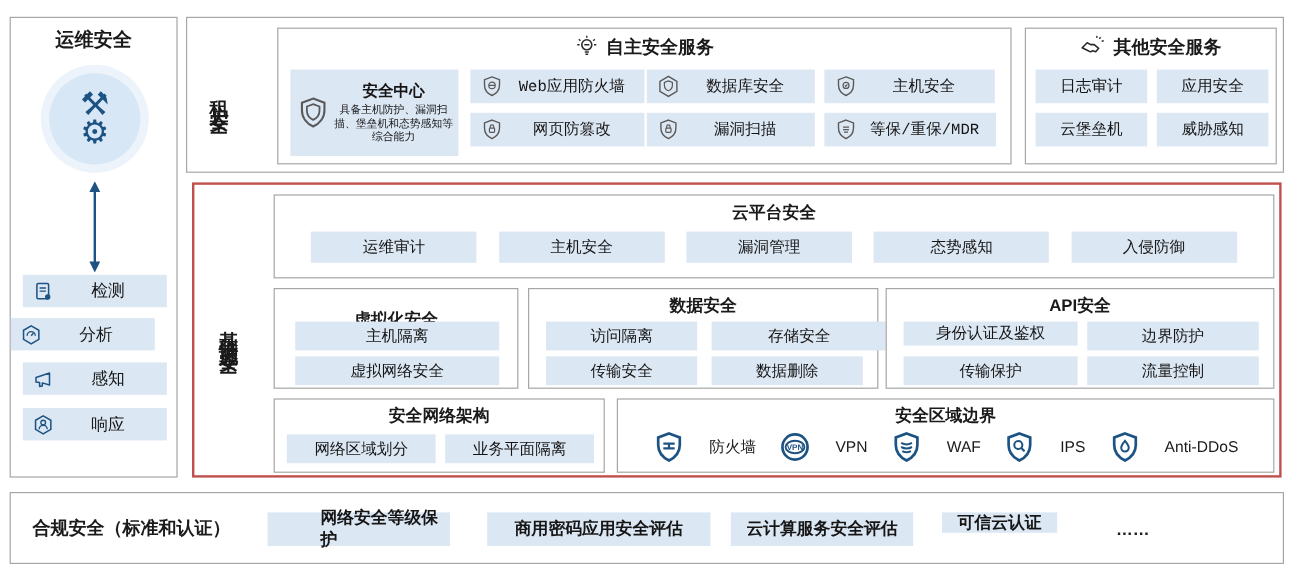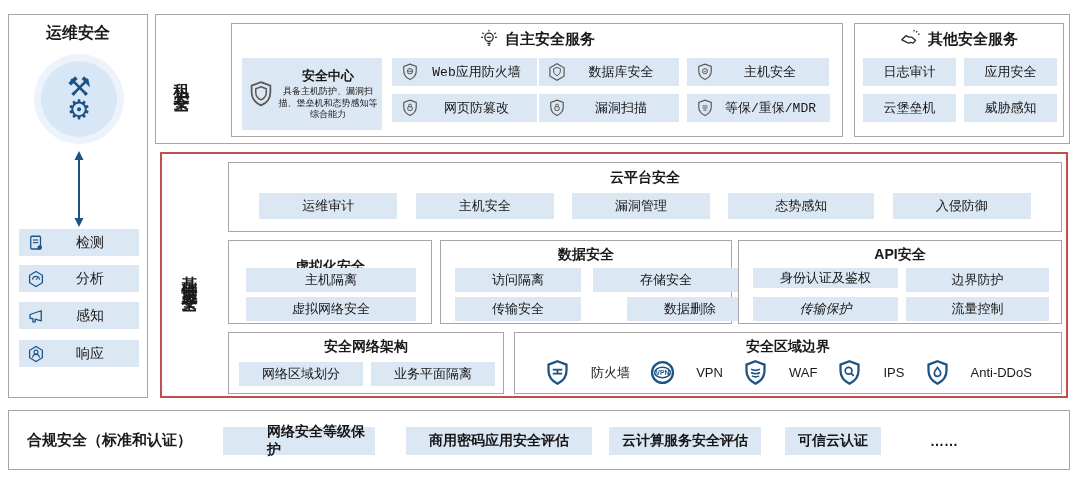--- a/index.html
+++ b/index.html
@@ -48,21 +48,21 @@
 
     <div class="chip svcchip" style="left:10px;top:214px;width:120px;height:27px;">
       <svg width="18" height="18" viewBox="0 0 24 24">
         <rect x="5" y="3" width="13" height="17" rx="1.5" fill="none" stroke="#1d5383" stroke-width="1.7"></rect>
         <line x1="8" y1="8" x2="15" y2="8" stroke="#1d5383" stroke-width="1.5"></line>
         <line x1="8" y1="11.5" x2="15" y2="11.5" stroke="#1d5383" stroke-width="1.5"></line>
         <circle cx="17" cy="18" r="3" fill="#1d5383"></circle>
       </svg>
       <span class="lbl" style="font-size:14px;">检测</span>
     </div>
-    <div class="chip svcchip" style="left:10px;top:250px;width:120px;height:27px;align-items:center;">
+    <div class="chip svcchip" style="left:0;top:250px;width:120px;height:27px;align-items:center;">
       <svg width="18" height="18" viewBox="0 0 24 24">
         <path d="M12 2l8.5 5v10L12 22l-8.5-5V7z" fill="none" stroke="#1d5383" stroke-width="1.7"></path>
         <path d="M7.5 13a4.5 4.5 0 0 1 9 0" fill="none" stroke="#1d5383" stroke-width="1.5"></path>
         <line x1="12" y1="13" x2="14.5" y2="10" stroke="#1d5383" stroke-width="1.5"></line>
       </svg>
       <span class="lbl" style="font-size:14px;">分析</span>
     </div>
     <div class="chip svcchip" style="left:10px;top:287px;width:120px;height:27px;">
       <svg width="18" height="18" viewBox="0 0 24 24">
         <path d="M4 10v5l4 .6V20l3-.5v-3.4l8 2.4V5z" fill="none" stroke="#1d5383" stroke-width="1.7" stroke-linejoin="round"></path>
@@ -224,34 +224,34 @@
       <div class="htitle" style="top:5px;">数据安全</div>
       <div class="chip" style="left:14px;top:27px;width:126px;height:24px;">
           <span>访问隔离</span>
         </div>
       <div class="chip" style="left:152px;top:27px;width:146px;height:24px;">
           <span>存储安全</span>
         </div>
       <div class="chip" style="left:14px;top:56px;width:126px;height:24px;">
           <span>传输安全</span>
         </div>
-      <div class="chip" style="left:152px;top:56px;width:126px;height:24px;margin-left:34px;">
+      <div class="chip" style="left:152px;top:56px;width:126px;height:24px;">
           <span>数据删除</span>
         </div>
     </div>
 
     <div class="box" style="left:576px;top:86px;width:324px;height:84px;">
       <div class="htitle" style="top:5px;">API安全</div>
       <div class="chip" style="left:14px;top:27px;width:145px;height:20px;">
           <span>身份认证及鉴权</span>
         </div>
       <div class="chip" style="left:167px;top:27px;width:143px;height:24px;">
           <span>边界防护</span>
         </div>
-      <div class="chip" style="left:14px;top:56px;width:145px;height:24px;font-style:italic;">
+      <div class="chip" style="left:14px;top:56px;width:145px;height:24px;">
           <span>传输保护</span>
         </div>
       <div class="chip" style="left:167px;top:56px;width:143px;height:24px;">
           <span>流量控制</span>
         </div>
     </div>
 
     <div class="box" style="left:66px;top:178px;width:276px;height:62px;">
       <div class="htitle" style="top:5px;">安全网络架构</div>
       <div class="chip" style="left:10px;top:29px;width:124px;height:24px;">
@@ -314,19 +314,19 @@
     <div style="position:absolute;left:18px;top:0;bottom:0;display:flex;align-items:center;font-weight:bold;font-size:15px;">合规安全（标准和认证）</div>
     <div class="chip" style="left:214px;top:16px;width:152px;height:28px;font-weight:bold;font-size:14px;padding-left:44px;">
       <span>网络安全等级保护</span>
     </div>
     <div class="chip" style="left:397px;top:16px;width:186px;height:28px;font-weight:bold;font-size:14px;">
       <span>商用密码应用安全评估</span>
     </div>
     <div class="chip" style="left:600px;top:16px;width:152px;height:28px;font-weight:bold;font-size:14px;">
       <span>云计算服务安全评估</span>
     </div>
-    <div class="chip" style="left:776px;top:16px;width:96px;height:28px;font-weight:bold;font-size:14px;">
+    <div class="chip" style="left:776px;top:16px;width:96px;height:17px;font-weight:bold;font-size:14px;">
       <span>可信云认证</span>
     </div>
     <div style="position:absolute;left:900px;top:16px;width:70px;height:28px;display:flex;align-items:center;justify-content:center;font-weight:bold;font-size:14px;">……</div>
   </div>
 
 </div>
 
 </body></html>

